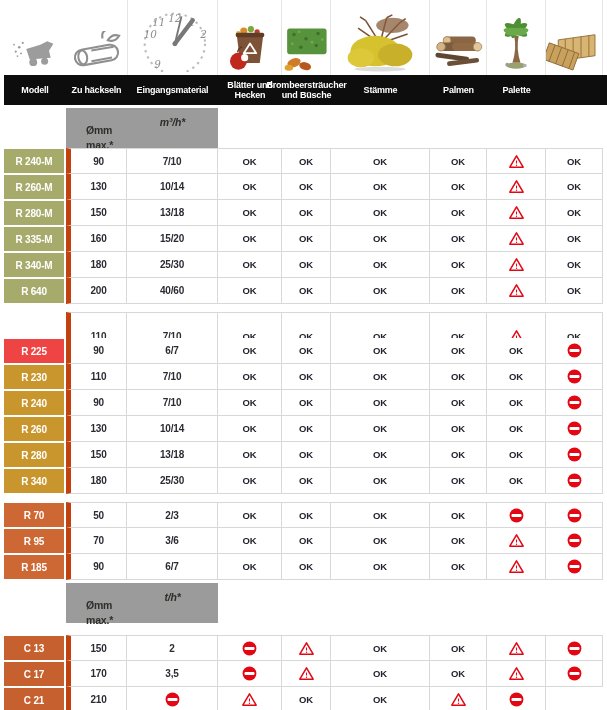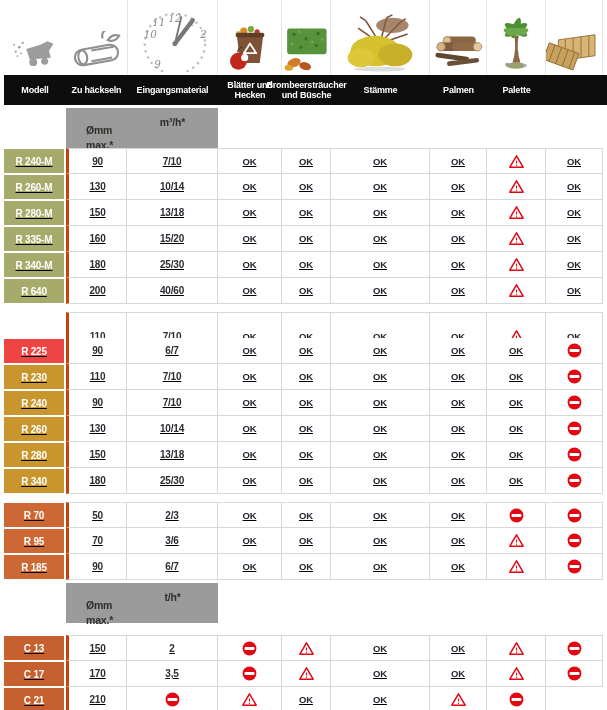--- a/index.html
+++ b/index.html
@@ -18,29 +18,29 @@
   
   .black-bar { height: 30px; background: #0d0d0d; }
   .black-bar .hcell { display: flex; align-items: center; justify-content: center; text-align: center;
     color: #fff; font-size: 9px; font-weight: bold; letter-spacing: -0.2px; line-height: 1.15; padding: 0 2px; }
 
   
   .subrow { display: grid; grid-template-columns: 62px 152px auto; margin-top: 3px; }
   .sub-block { background: #9b9b9b; height: 40px; display: grid; grid-template-columns: 61px 91px; }
   .sub-dia { padding: 15px 0 0 20px; display: flex; flex-direction: column; }
   .sub-dia span, .sub-unit { font-size: 10.5px; font-weight: bold; color: #2e2e2a; letter-spacing: -0.2px; line-height: 1.45; }
-  .sub-unit { padding-top: 7px; text-align: center; }
+  .sub-unit { padding-top: 7px; text-align: center; font-style: italic; }
 
   
   .group { margin-top: 0; }
   .group + .group { margin-top: 8px; }
-  .row { height: 26px; text-decoration: underline; }
+  .row { height: 26px; }
   .cell { display: flex; align-items: center; justify-content: center; }
   .cell.data { border-right: 1px solid #d8d8d8; border-bottom: 1px solid #d8d8d8; background: #fff; }
-  .cell.data.first { border-left: 3px solid #c2410c; }
+  .cell.data.first { border-left: 5px solid #c2410c; }
   .group .row:first-child .cell.data { border-top: 1px solid #d8d8d8; }
   .model-label { margin: 1px 2px 1px 0; color: #fff; font-weight: bold; font-size: 10px; letter-spacing: -0.2px; }
   .num { font-size: 10px; font-weight: bold; color: #2b2b33; letter-spacing: -0.2px; }
   .ok { font-size: 9.5px; font-weight: bold; color: #23232e; letter-spacing: -0.2px; }
   .sym { display: flex; align-items: center; justify-content: center; }
 </style>
 </head>
 <body>
 
 <div class="page">

